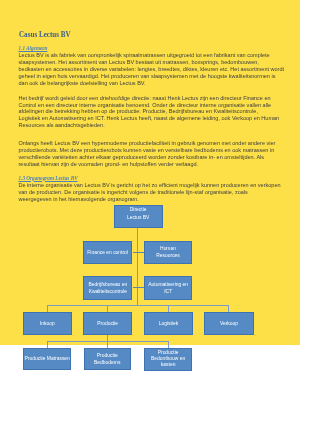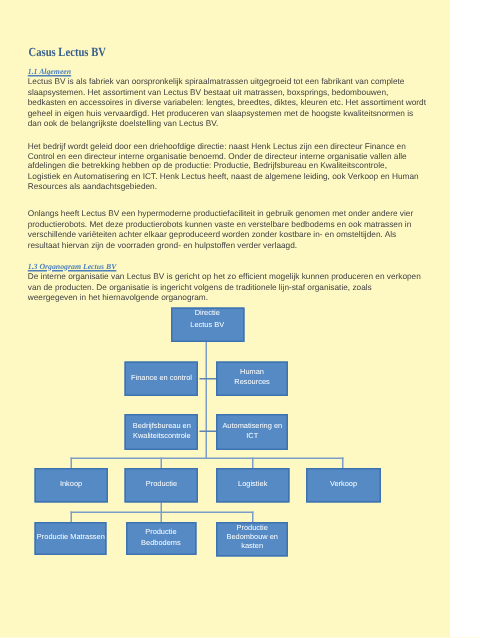--- a/index.html
+++ b/index.html
@@ -1,18 +1,18 @@
 <!DOCTYPE html>
 <html><head>
 <meta charset="utf-8">
 <style>
   html,body{margin:0;padding:0;}
   body{width:300px;height:425px;background:#ffffff;overflow:hidden;
        font-family:"Liberation Sans", sans-serif;}
-  .page{position:relative;width:300px;height:425px;background:#fef9c3;}
+  .page{position:relative;width:300px;height:345px;background:#fde047;}
 
   .title{position:absolute;left:18.5px;top:30.4px;
          font-family:"Liberation Serif",serif;
          font-weight:bold;font-size:8.3px;color:#3a5e8c;
          transform:scaleX(0.855);transform-origin:left top;}
 
   .h2{position:absolute;left:18.5px;
       font-family:"Liberation Serif",serif;font-weight:bold;font-style:italic;
       font-size:5.2px;color:#4f81bd;text-decoration:underline;}
 

